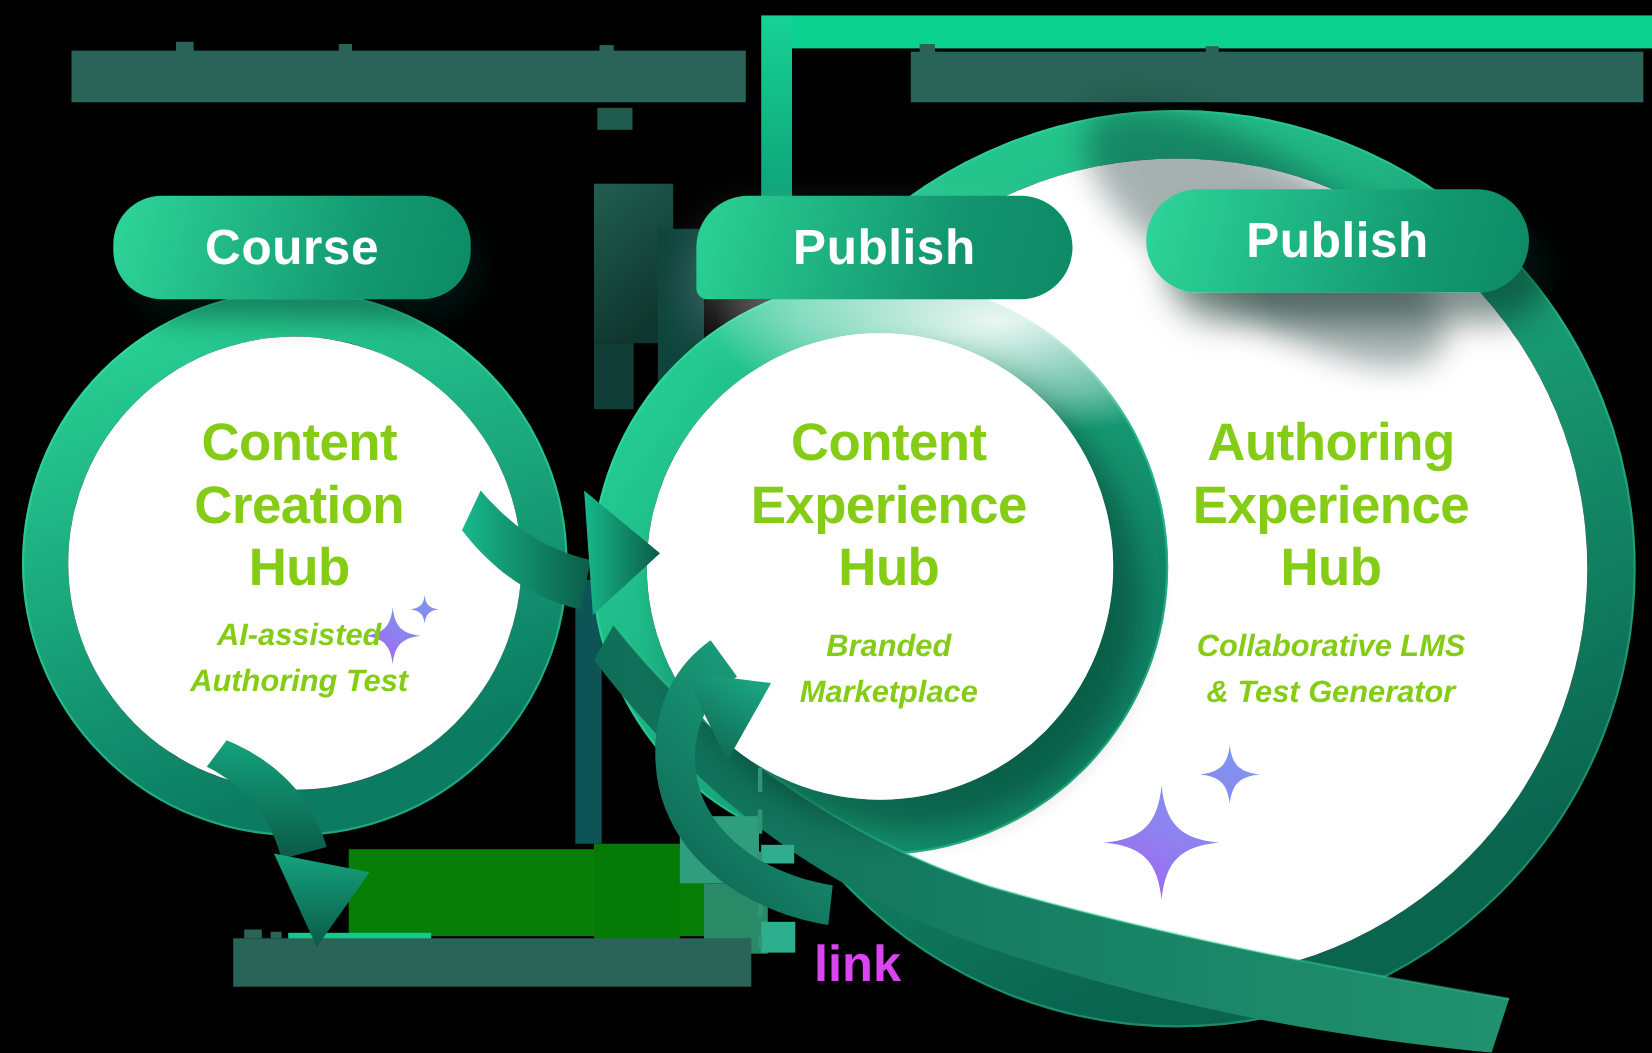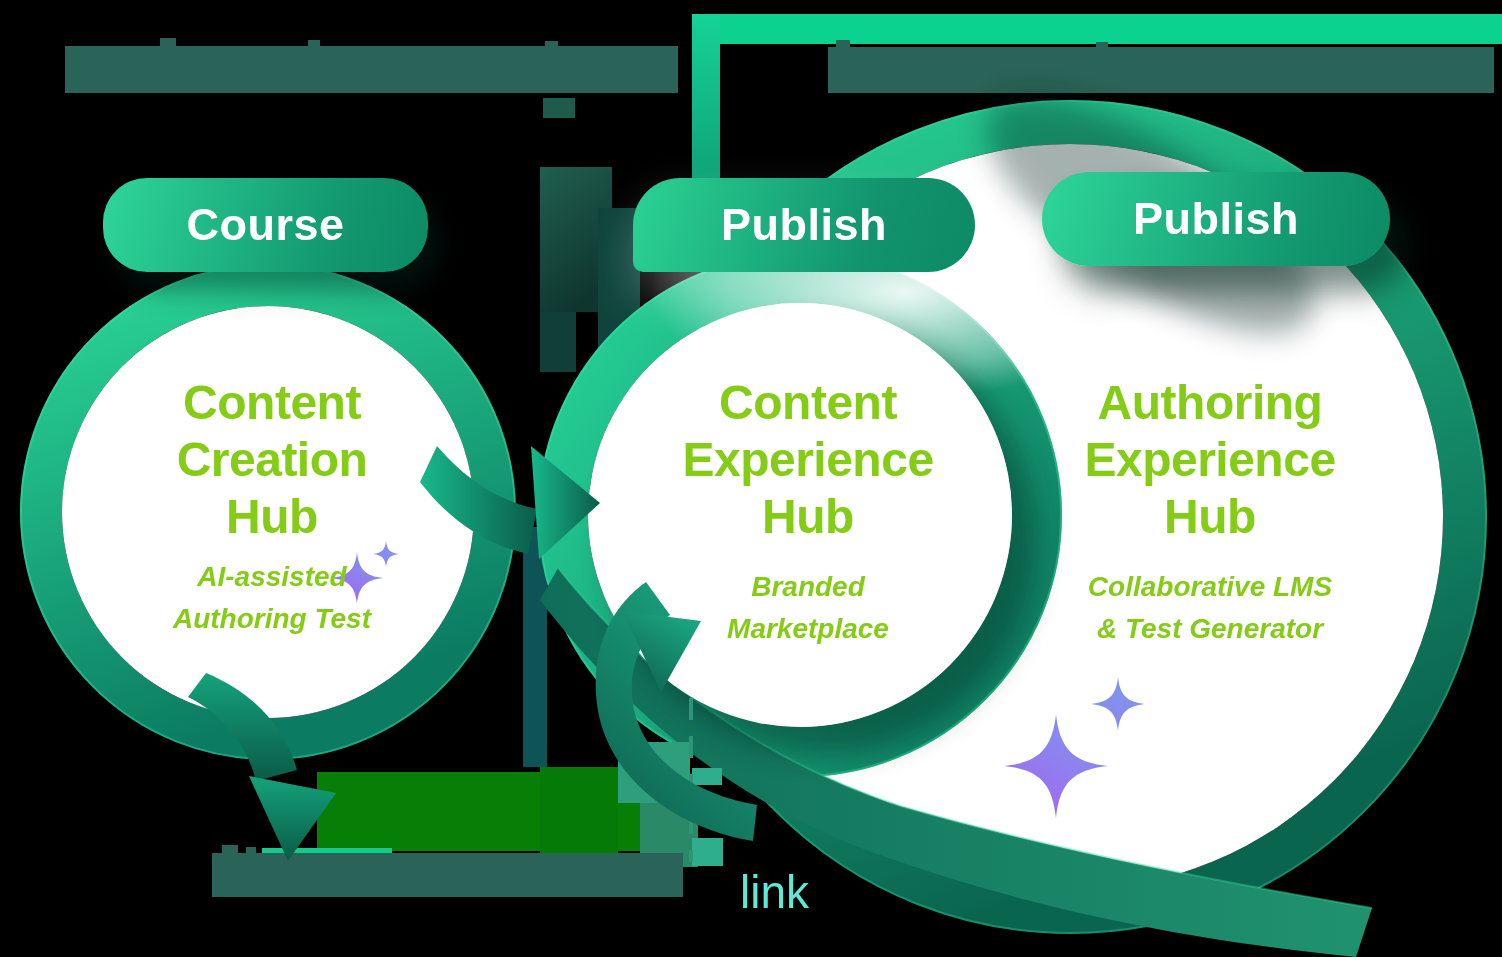--- a/index.html
+++ b/index.html
@@ -20,21 +20,21 @@
   #pill-engage{left:1042px;top:172px;width:348px;height:94px;border-radius:47px;
     background:linear-gradient(105deg,#2ed69b 0%,#13986f 72%,#0c8a65 100%);
     box-shadow:20px 26px 30px rgba(1,35,26,.5);}
   #title-create{left:72px;top:374px;width:400px;}
   #sub-create{left:72px;top:556px;width:400px;}
   #title-publish{left:608px;top:374px;width:400px;}
   #sub-publish{left:608px;top:566px;width:400px;}
   #title-engage{left:1010px;top:374px;width:400px;}
   #sub-engage{left:1010px;top:566px;width:400px;}
   #link-frag{left:740px;top:849px;width:200px;text-align:left;
-    font-weight:400;font-size:46px;color:#5eead4;margin-top:16px;}
+    font-weight:700;font-size:46px;color:#d946ef;}
 </style>
 </head>
 <body>
 
 <div id="stage">
 
   <svg id="artwork" width="1502" height="957" viewBox="0 0 1502 957">
     <defs>
       <linearGradient id="gradBar" x1="0" y1="0" x2="0" y2="1">
         <stop offset="0" stop-color="#16d296"></stop>

